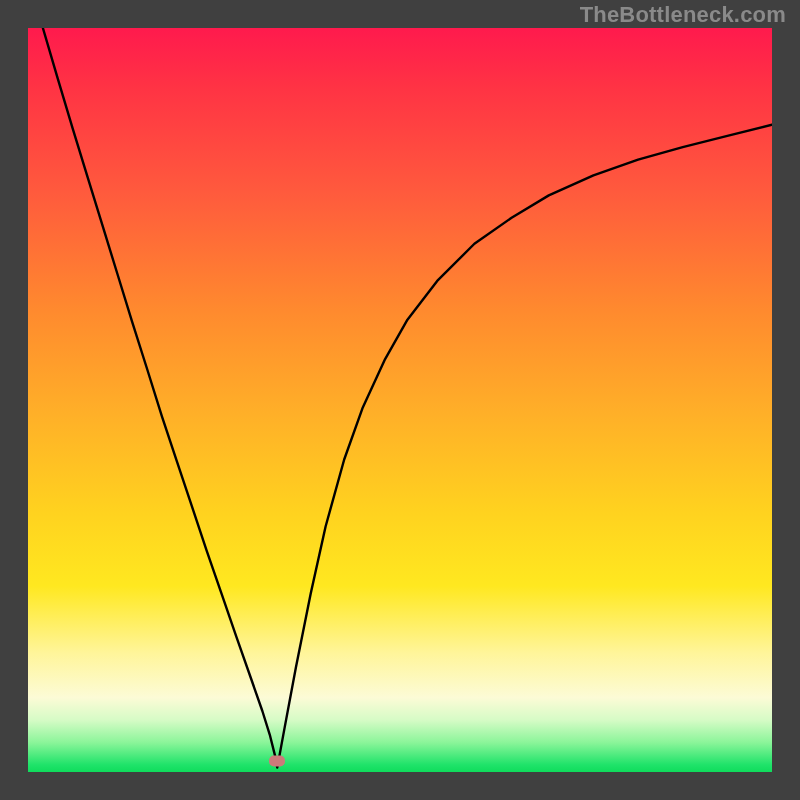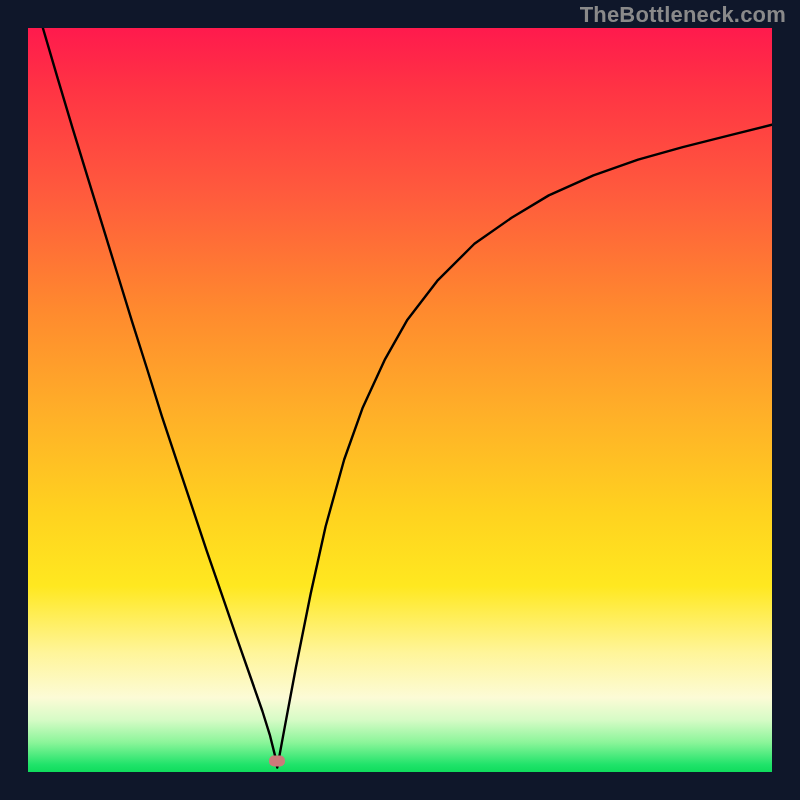--- a/index.html
+++ b/index.html
@@ -7,21 +7,21 @@
     padding: 0;
     width: 800px;
     height: 800px;
     background: #000;
     overflow: hidden;
   }
   .frame {
     position: relative;
     width: 800px;
     height: 800px;
-    background: #0f172a;
+    background: #404040;
   }
   .watermark {
     position: absolute;
     top: 2px;
     right: 14px;
     font-family: Arial, Helvetica, sans-serif;
     font-size: 22px;
     font-weight: 600;
     color: #8a8a8a;
     letter-spacing: 0.2px;

